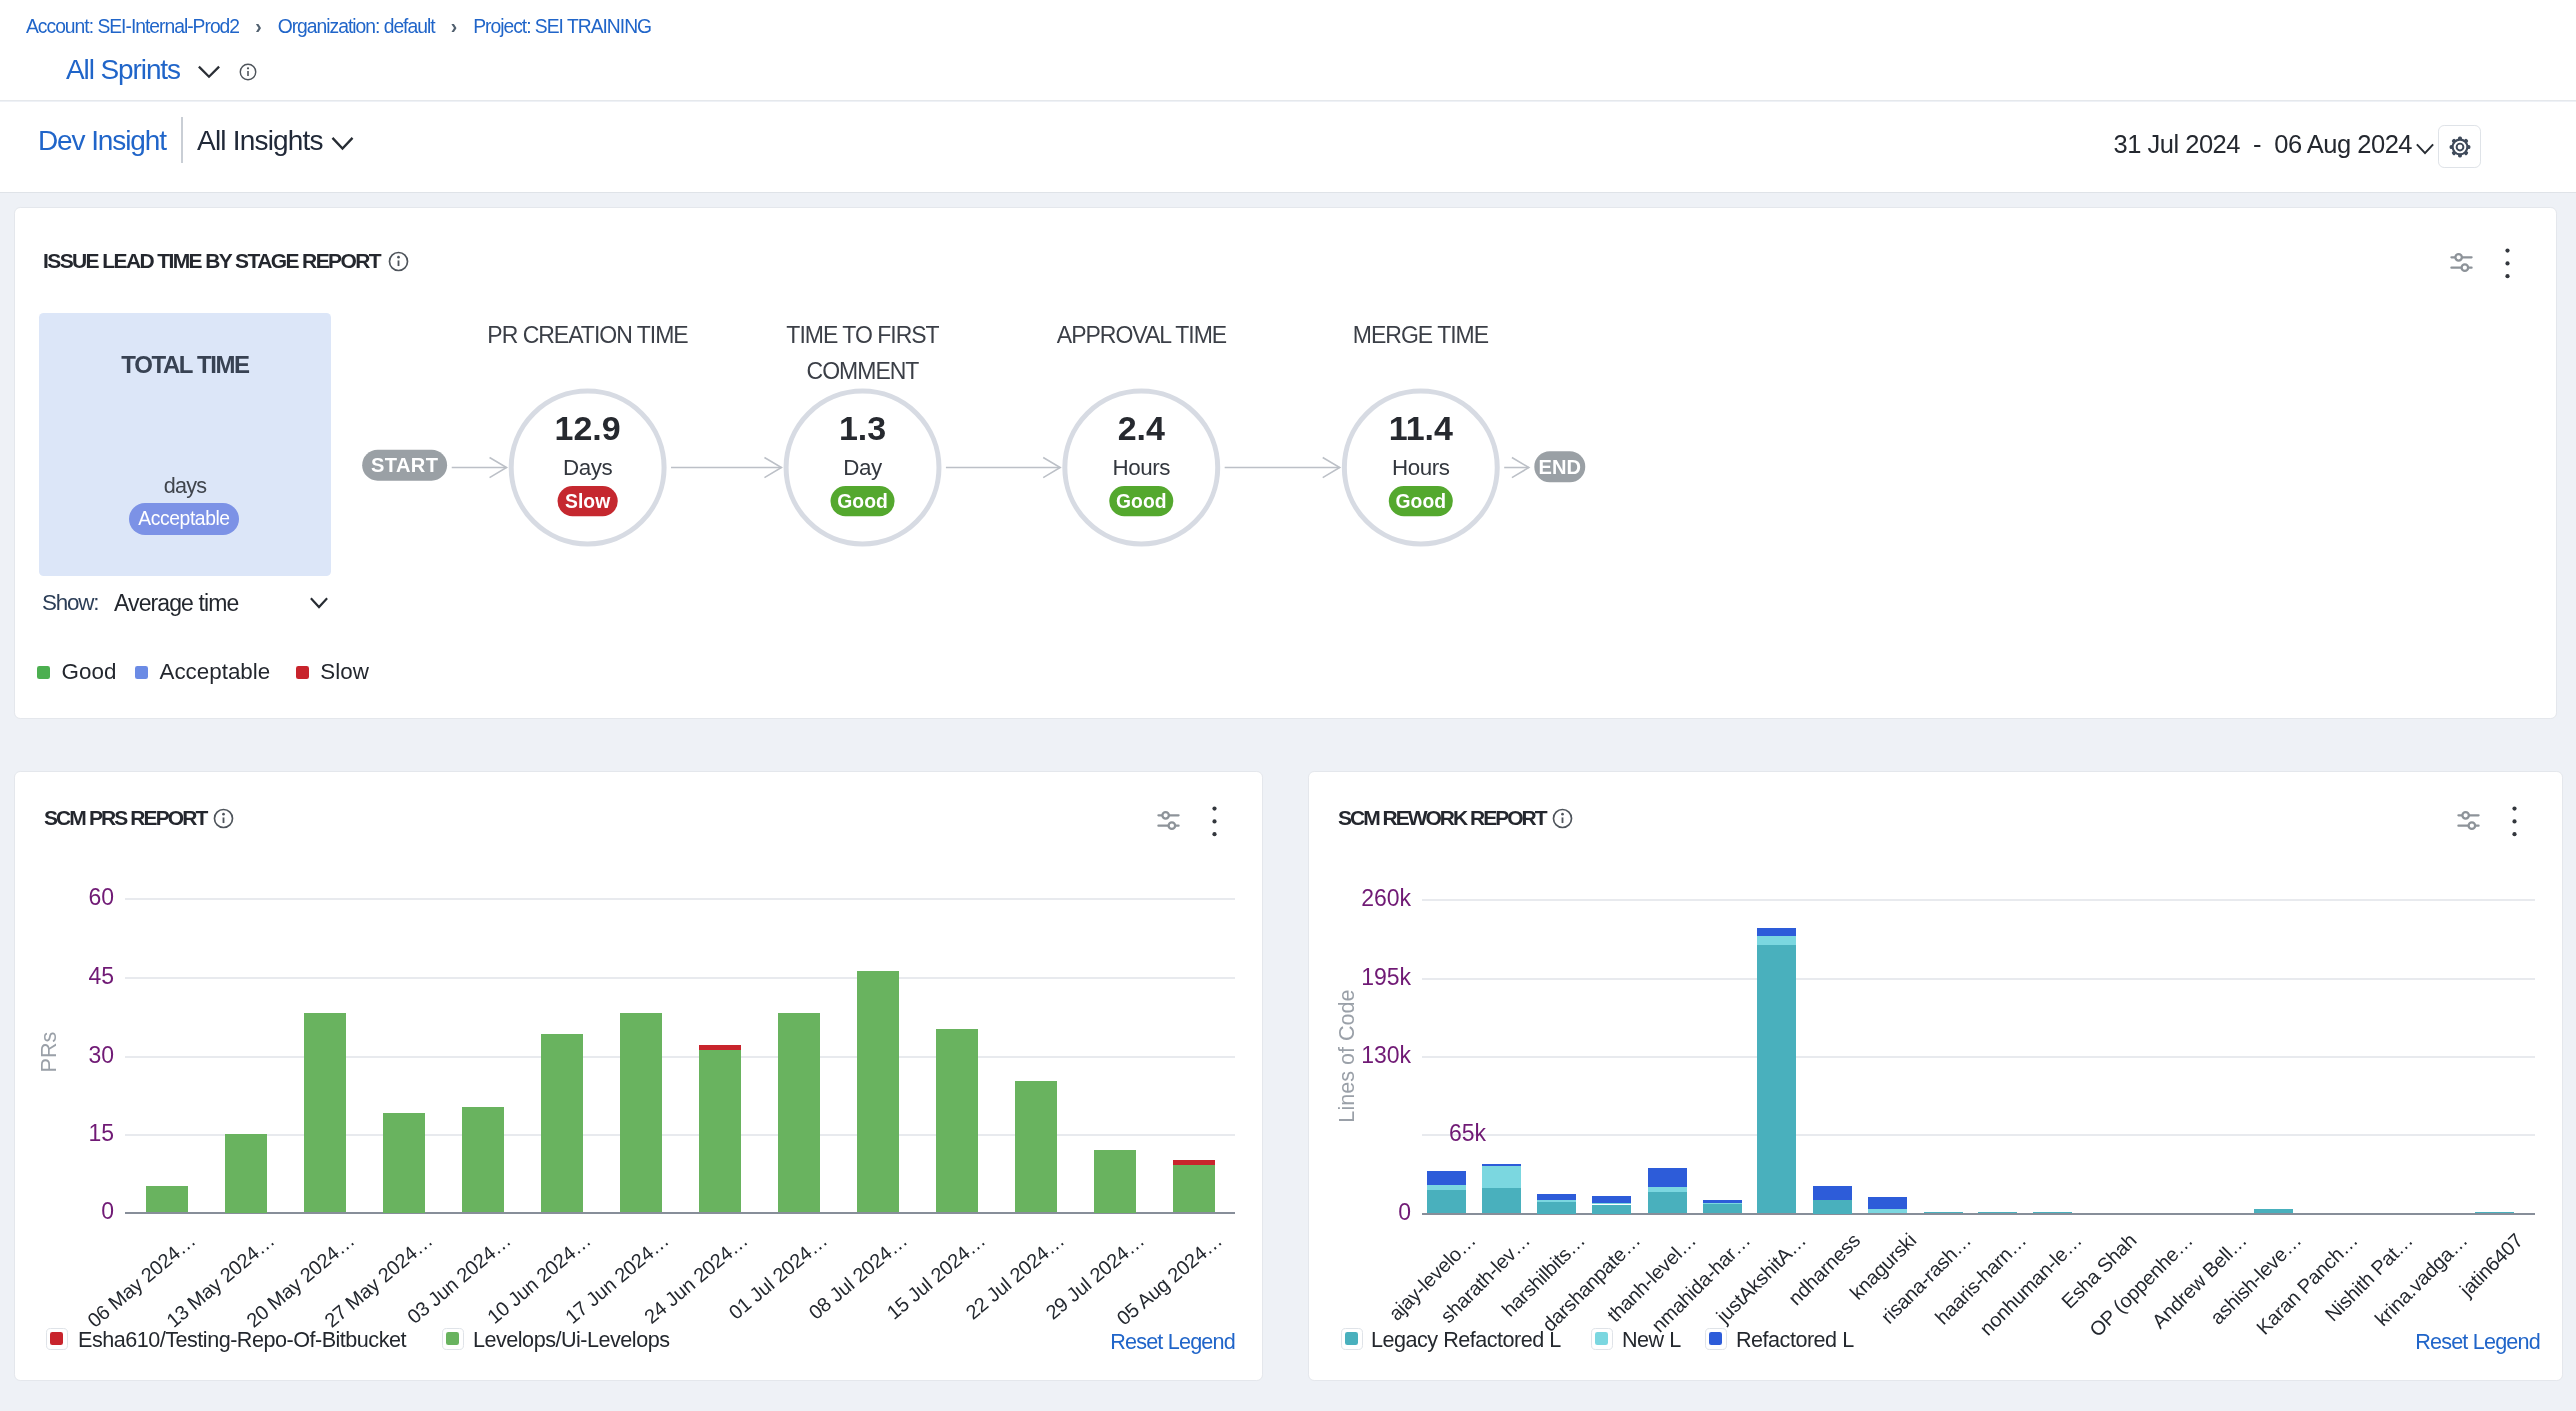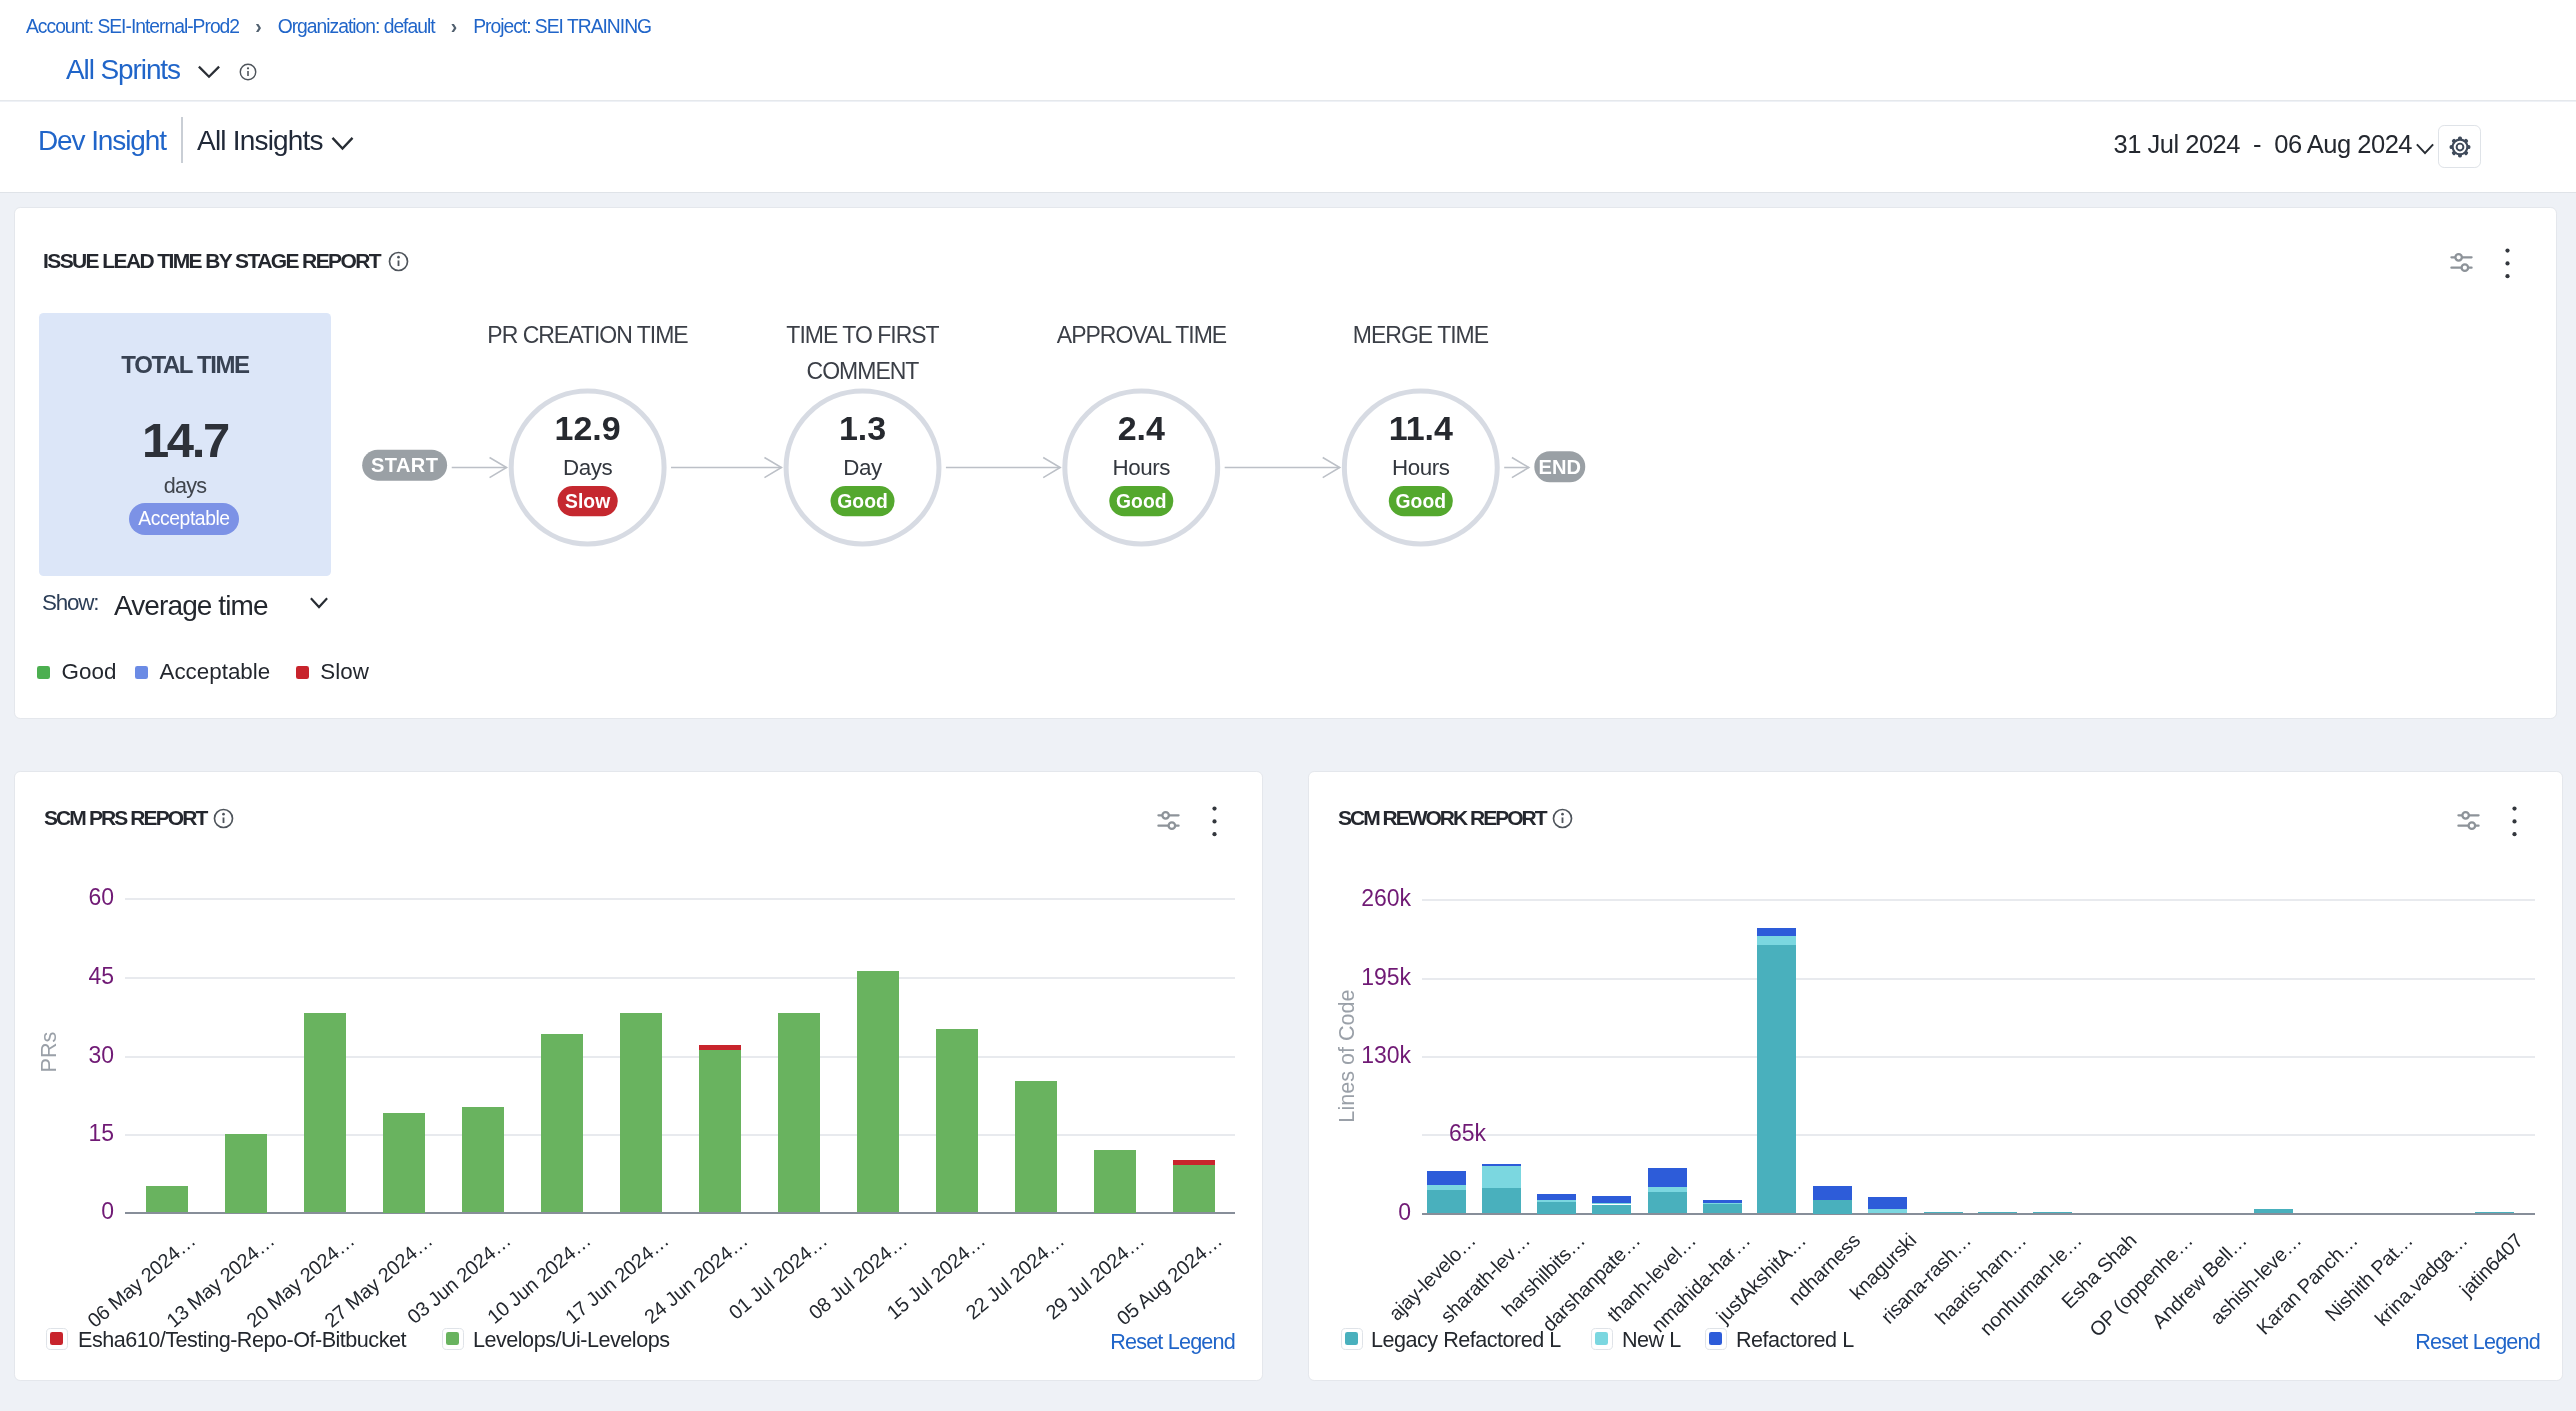--- a/index.html
+++ b/index.html
@@ -75,26 +75,25 @@
 <circle cx="15.5" cy="17.4" r="3.4" fill="#fff" stroke="#8d9399" stroke-width="2.4"></circle>
 </svg></div>
 <div class="abs" style="left:2504px;top:247px"><svg width="7" height="32" viewBox="0 0 9 41" fill="#33373d">
 <circle cx="4.5" cy="4.5" r="2.7"></circle>
         <circle cx="4.5" cy="21" r="2.7"></circle>
         <circle cx="4.5" cy="37.5" r="2.7"></circle>
       </svg></div>
 
 <div class="abs" style="left:39px;top:313px;width:292px;height:263px;background:#dce6f8;border-radius:4.6px"></div>
 <div class="abs" style="left:39px;top:351px;width:292px;text-align:center;font-size:24px;font-weight:bold;color:#384253;letter-spacing:-1.4px">TOTAL TIME</div>
-<div class="abs" style="left:39px;top:412px;width:292px;text-align:center;font-size:49px;font-weight:600;color:#2d3139;letter-spacing:-2.3px">14.7</div>
 <div class="abs" style="left:39px;top:473px;width:292px;text-align:center;font-size:21.6px;color:#40454d;letter-spacing:-0.8px">days</div>
 <div class="abs" style="left:129px;top:503px;width:110px;height:32px;border-radius:16px;background:#7c92e6;color:#fff;font-size:19.3px;letter-spacing:-0.4px;display:flex;align-items:center;justify-content:center">Acceptable</div>
 
 <div class="abs" style="left:42px;top:590px;font-size:22.4px;color:#2c3e57;letter-spacing:-1.2px">Show:</div>
-<div class="abs" style="left:114px;top:590px;font-size:28px;color:#23272e;letter-spacing:-0.9px">Average time</div>
+<div class="abs" style="left:114px;top:590px;font-size:23px;color:#23272e;letter-spacing:-0.9px">Average time</div>
 <svg class="abs" style="left:309px;top:595px" width="20" height="15.4" viewBox="0 0 32 24">
       <polyline points="3,5 16,19 29,5" fill="none" stroke="#272c33" stroke-width="3.4"></polyline>
     </svg>
 
 <div class="abs" style="left:37px;top:659px;display:flex;align-items:center;font-size:22.4px;color:#23272e">
 <span class="lsq" style="background:#4caf50;display:inline-block"></span>
       <span style="margin:0 18.5px 0 11.6px">Good</span>
 <span class="lsq" style="background:#6b8be5;display:inline-block"></span>
       <span style="margin:0 25.5px 0 11.6px">Acceptable</span>
 <span class="lsq" style="background:#c8242c;display:inline-block"></span>

